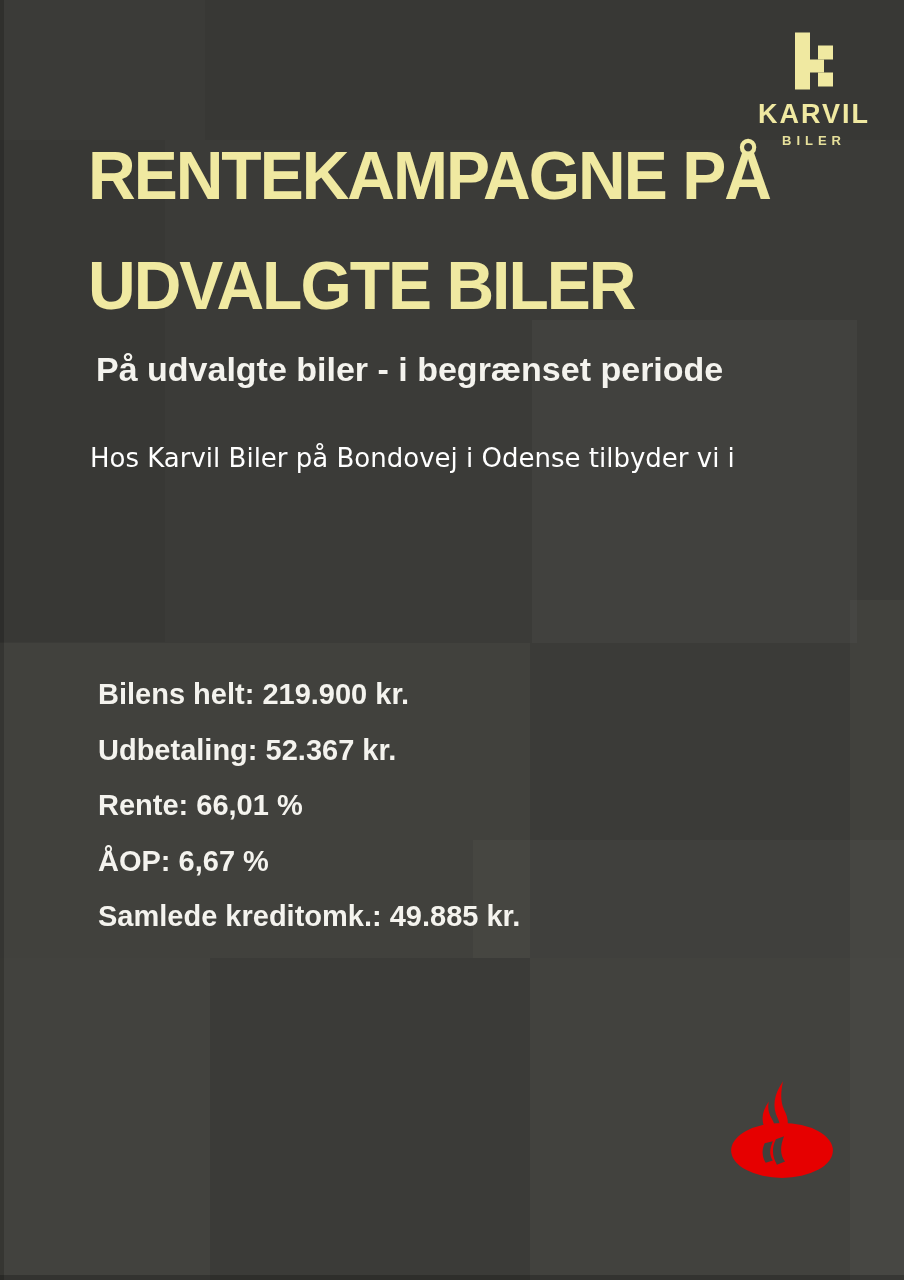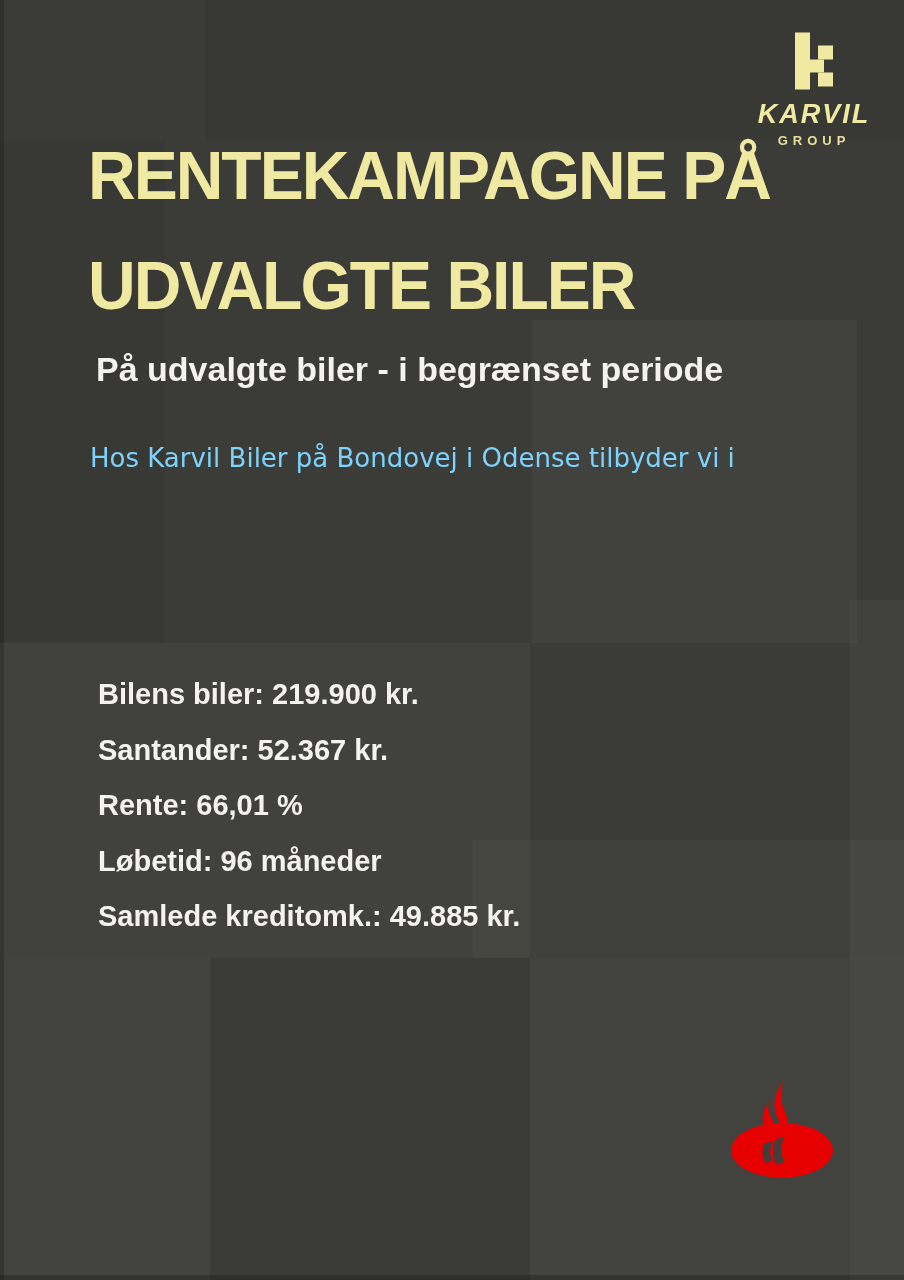--- a/index.html
+++ b/index.html
@@ -26,21 +26,21 @@
   .p-mid-right   {left:473px;top:840px;width:431px;height:118px;background:rgba(240,240,210,0.035);}
   .p-bottom-left {left:0;top:958px;width:210px;height:322px;background:rgba(240,240,210,0.045);}
   .p-bottom-right{left:530px;top:958px;width:374px;height:322px;background:rgba(240,240,210,0.045);}
   .p-right-edge  {left:850px;top:600px;width:54px;height:680px;background:rgba(240,240,210,0.03);}
   .p-edge-left   {left:0;top:0;width:4px;height:1280px;background:rgba(0,0,0,0.18);}
   .p-edge-bottom {left:0;top:1275px;width:904px;height:5px;background:rgba(0,0,0,0.22);}
 
   
   .brand{position:absolute;left:744px;top:32px;width:140px;text-align:center;}
   .brand svg{display:block;margin:0 auto;}
-  .brand-name{margin-top:9px;font-size:27px;font-weight:700;letter-spacing:2px;color:var(--accent);font-style:italic;}
+  .brand-name{margin-top:9px;font-size:27px;font-weight:700;letter-spacing:2px;color:var(--accent);}
   .brand-sub{margin-top:3px;font-size:13px;font-weight:700;letter-spacing:5px;color:var(--accent);opacity:.95;}
 
   
   .headline{
     position:absolute;left:88px;top:120px;width:780px;
     color:var(--accent);
     font-size:66px;font-weight:700;letter-spacing:-2px;
     line-height:106px;
     transform:scaleY(1.04);transform-origin:left top;
   }
@@ -48,21 +48,21 @@
   
   .subheadline{
     position:absolute;left:96px;top:350px;width:780px;
     color:var(--text);
     font-size:34px;font-weight:700;letter-spacing:0;
   }
 
   
   .bodytext{
     position:absolute;left:90px;top:434px;width:740px;
-    color:#7dd3fc;
+    color:#ffffff;
     font-family:"DejaVu Sans", sans-serif;
     font-size:26px;font-weight:400;
     line-height:48px;
   }
 
   
   .details{
     position:absolute;left:98px;top:667px;width:640px;
     list-style:none;
     color:var(--text);
@@ -92,39 +92,39 @@
   <div class="brand">
     <svg width="38" height="58" viewBox="0 0 38 57" aria-hidden="true">
       <g fill="#f0e9a1">
         <rect x="0" y="0" width="15" height="57"></rect>
         <rect x="23" y="13" width="15" height="14"></rect>
         <rect x="15" y="27" width="14" height="13"></rect>
         <rect x="23" y="40" width="15" height="14"></rect>
       </g>
     </svg>
     <div class="brand-name">KARVIL</div>
-    <div class="brand-sub">GROUP</div>
+    <div class="brand-sub">BILER</div>
   </div>
 
   <h1 class="headline">
     <div>RENTEKAMPAGNE PÅ</div>
     <div>UDVALGTE BILER</div>
   </h1>
 
   <h2 class="subheadline">På udvalgte biler - i begrænset periode</h2>
 
   <div class="bodytext">
     <div>Hos Karvil Biler på Bondovej i Odense tilbyder vi i</div>
   </div>
 
   <ul class="details">
-    <li><span>Bilens biler:</span> <span>219.900 kr.</span></li>
-    <li><span>Santander:</span> <span>52.367 kr.</span></li>
+    <li><span>Bilens helt:</span> <span>219.900 kr.</span></li>
+    <li><span>Udbetaling:</span> <span>52.367 kr.</span></li>
     <li><span>Rente:</span> <span>66,01 %</span></li>
-    <li><span>Løbetid:</span> <span>96 måneder</span></li>
+    <li><span>ÅOP:</span> <span>6,67 %</span></li>
     <li><span>Samlede kreditomk.:</span> <span>49.885 kr.</span></li>
   </ul>
 
   <div class="santander">
     <svg width="156" height="114" viewBox="0 0 150 112" aria-hidden="true">
 
       <ellipse cx="76" cy="79" rx="50" ry="27" fill="#e60000"></ellipse>
 
       <path d="M77,11 C68,24 66,36 72,48 C75,54 74,61 70,68 L78,65 C83,57 83,48 78,39 C74,30 75,20 77,11 Z" fill="#e60000"></path>
 

